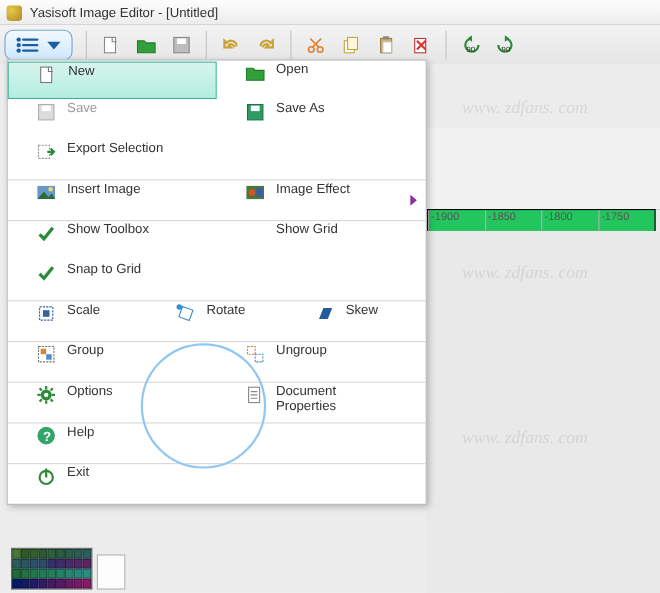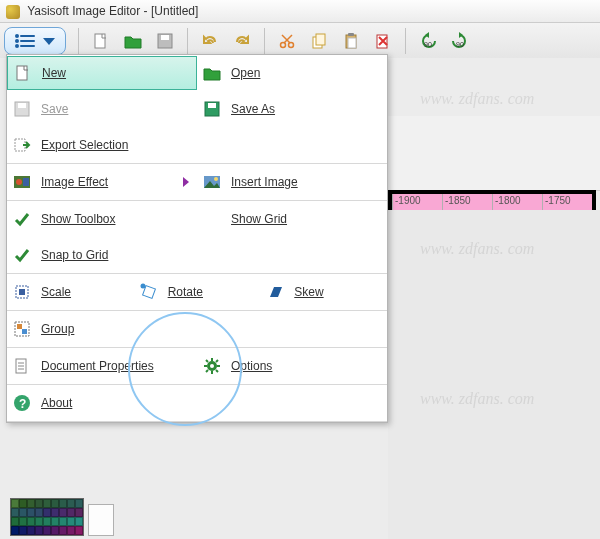--- a/index.html
+++ b/index.html
@@ -13,36 +13,36 @@
   .menu-btn .bars::before{top:1px}.menu-btn .bars::after{bottom:1px}.menu-btn .bars span{top:6px}
   .menu-btn .dot{position:absolute;left:0;width:4px;height:4px;border-radius:50%;background:#1b5fa3;}
   .menu-btn .d1{top:0}.menu-btn .d2{top:5px}.menu-btn .d3{top:10px}
   .menu-btn .tri{margin-left:8px;width:0;height:0;border-left:6px solid transparent;border-right:6px solid transparent;border-top:7px solid #1b5fa3;}
   .sep{width:1px;height:26px;background:#c2c2c2;margin:0 6px;}
   .tbtn{width:28px;height:28px;display:flex;align-items:center;justify-content:center;border-radius:4px;margin:0 2px;}
   .tbtn svg{width:18px;height:18px;}
   
   .dropdown{position:absolute;left:6px;top:54px;width:380px;background:#fff;border:1px solid #b4b4b4;box-shadow:2px 2px 6px rgba(0,0,0,.25);z-index:50;}
   .menu-section{display:flex;flex-wrap:wrap;border-bottom:1px solid #d8d8d8;}
-  .menu-item{display:flex;align-items:center;height:36px;box-sizing:border-box;padding:0 4px;position:relative;text-decoration:underline;}
+  .menu-item{display:flex;align-items:flex-start;height:36px;box-sizing:border-box;padding:0 24px;position:relative;}
   .mi-half{width:50%;}
   .mi-full{width:100%;}
   .menu-item .lbl{margin-left:8px}
   .menu-item.hover{background:linear-gradient(#d7f4ec,#b4eee0);border:1px solid #3bb298;height:34px;margin:1px 0;}
   .menu-item.disabled{color:#9a9a9a;}
   .icon-slot{width:22px;height:22px;display:flex;align-items:center;justify-content:center;}
   .icon-slot svg{width:18px;height:18px;}
   .arrow-r{position:absolute;right:8px;top:13px;width:0;height:0;border-top:5px solid transparent;border-bottom:5px solid transparent;border-left:6px solid #8f2da3;}
   
   .row3{display:flex;border-bottom:1px solid #d8d8d8;}
   .row3 .menu-item{width:33.33%;}
 
   
   .workarea{position:absolute;left:0;top:58px;right:0;bottom:0;background:#ececec;}
-  .ruler-h{position:absolute;left:388px;right:4px;top:132px;height:20px;background:#f9a8d4;border:4px solid #000000;display:flex;align-items:flex-end;font-size:10px;color:#555;overflow:hidden;}
+  .ruler-h{position:absolute;left:388px;right:4px;top:132px;height:20px;background:#22c55e;border:1px solid #000000;display:flex;align-items:flex-end;font-size:10px;color:#555;overflow:hidden;}
   .ruler-h .tick{position:relative;flex:1;border-left:1px solid #b0b0b0;height:100%;}
   .ruler-h .tick span{position:absolute;top:1px;left:2px;}
   .canvas-bg{position:absolute;left:388px;right:0;top:152px;bottom:0;background:#e9e9e9;}
   .canvas-panel{position:absolute;left:388px;top:58px;right:0;height:74px;background:#f1f1f1;border-bottom:1px solid #cfcfcf;}
 
   
   .mini-ruler{position:absolute;left:88px;top:504px;width:24px;height:30px;background:#fdfdfd;border:1px solid #b0b0b0;}
   .palette{position:absolute;left:10px;top:498px;width:72px;height:36px;display:grid;grid-template-columns:repeat(9,1fr);grid-template-rows:repeat(4,1fr);gap:0;border:1px solid #666;}
   .palette div{border:0.5px solid rgba(0,0,0,.3);}
 
@@ -211,38 +211,38 @@
             </svg>
           </span>
       <span class="lbl">Export Selection</span>
     </div>
   </div>
 
   <div class="menu-section">
     <div class="menu-item mi-half">
       <span class="icon-slot">
             <svg>
+              <rect x="1" y="3" width="16" height="12" fill="#6798c9"></rect>
+              <circle cx="13" cy="6" r="2" fill="#f4d76a"></circle>
+              <path d="M1 15l6-7 4 5 3-3 3 5z" fill="#2f6b3a"></path>
+            </svg>
+          </span>
+      <span class="lbl">Insert Image</span>
+    </div>
+    <div class="menu-item mi-half">
+      <span class="icon-slot">
+            <svg>
               <rect x="1" y="3" width="16" height="12" fill="#4c7734"></rect>
               <circle cx="6" cy="9" r="3" fill="#d6522f"></circle>
               <rect x="10" y="5" width="6" height="8" fill="#3a5fa0"></rect>
             </svg>
           </span>
       <span class="lbl">Image Effect</span>
       <span class="arrow-r"></span>
     </div>
-    <div class="menu-item mi-half">
-      <span class="icon-slot">
-            <svg>
-              <rect x="1" y="3" width="16" height="12" fill="#6798c9"></rect>
-              <circle cx="13" cy="6" r="2" fill="#f4d76a"></circle>
-              <path d="M1 15l6-7 4 5 3-3 3 5z" fill="#2f6b3a"></path>
-            </svg>
-          </span>
-      <span class="lbl">Insert Image</span>
-    </div>
   </div>
 
   <div class="menu-section">
     <div class="menu-item mi-half">
       <span class="icon-slot">
             <svg>
               <path d="M3 10l4 4 8-10" fill="none" stroke="#2d8a36" stroke-width="3"></path>
             </svg>
           </span>
       <span class="lbl">Show Toolbox</span>
@@ -294,67 +294,87 @@
     <div class="menu-item mi-half">
       <span class="icon-slot">
             <svg>
               <rect x="2" y="2" width="14" height="14" fill="none" stroke="#777" stroke-dasharray="2 1"></rect>
               <rect x="4" y="4" width="5" height="5" fill="#d6883a"></rect>
               <rect x="9" y="9" width="5" height="5" fill="#4a8ed0"></rect>
             </svg>
           </span>
       <span class="lbl">Group</span>
     </div>
-  </div>
-
-  <div class="menu-section">
-    <div class="menu-item mi-half">
-      <span class="icon-slot">
-            <svg>
-              <rect x="3" y="2" width="10" height="14" fill="#fff" stroke="#888"></rect>
-              <line x1="5" y1="6" x2="11" y2="6" stroke="#888"></line>
-              <line x1="5" y1="9" x2="11" y2="9" stroke="#888"></line>
-              <line x1="5" y1="12" x2="11" y2="12" stroke="#888"></line>
-            </svg>
-          </span>
-      <span class="lbl">Document Properties</span>
-    </div>
+    <div class="menu-item mi-half">
+      <span class="icon-slot">
+            <svg>
+              <rect x="2" y="2" width="7" height="7" fill="none" stroke="#d6883a" stroke-dasharray="2 1"></rect>
+              <rect x="9" y="9" width="7" height="7" fill="none" stroke="#4a8ed0" stroke-dasharray="2 1"></rect>
+            </svg>
+          </span>
+      <span class="lbl">Ungroup</span>
+    </div>
+  </div>
+
+  <div class="menu-section">
     <div class="menu-item mi-half">
       <span class="icon-slot">
             <svg>
               <circle cx="9" cy="9" r="5" fill="#2d8a36"></circle>
               <circle cx="9" cy="9" r="2" fill="#fff"></circle>
               <g stroke="#2d8a36" stroke-width="2">
                 <line x1="9" y1="1" x2="9" y2="4"></line>
                 <line x1="9" y1="14" x2="9" y2="17"></line>
                 <line x1="1" y1="9" x2="4" y2="9"></line>
                 <line x1="14" y1="9" x2="17" y2="9"></line>
                 <line x1="3" y1="3" x2="5" y2="5"></line>
                 <line x1="13" y1="13" x2="15" y2="15"></line>
                 <line x1="13" y1="5" x2="15" y2="3"></line>
                 <line x1="3" y1="15" x2="5" y2="13"></line>
               </g>
             </svg>
           </span>
       <span class="lbl">Options</span>
     </div>
+    <div class="menu-item mi-half">
+      <span class="icon-slot">
+            <svg>
+              <rect x="3" y="2" width="10" height="14" fill="#fff" stroke="#888"></rect>
+              <line x1="5" y1="6" x2="11" y2="6" stroke="#888"></line>
+              <line x1="5" y1="9" x2="11" y2="9" stroke="#888"></line>
+              <line x1="5" y1="12" x2="11" y2="12" stroke="#888"></line>
+            </svg>
+          </span>
+      <span class="lbl">Document Properties</span>
+    </div>
   </div>
 
   <div class="menu-section">
     <div class="menu-item mi-half">
       <span class="icon-slot">
             <svg>
               <circle cx="9" cy="9" r="8" fill="#34a46b"></circle>
               <text x="6" y="14" font-size="12" fill="#fff" font-weight="bold">?</text>
             </svg>
           </span>
-      <span class="lbl">About</span>
-    </div>
-  </div>
-
+      <span class="lbl">Help</span>
+    </div>
+  </div>
+
+  <div class="menu-section" style="border-bottom:none">
+    <div class="menu-item mi-full">
+      <span class="icon-slot">
+            <svg>
+              <circle cx="9" cy="10" r="6" fill="none" stroke="#2d8a36" stroke-width="2"></circle>
+              <line x1="9" y1="2" x2="9" y2="10" stroke="#2d8a36" stroke-width="2"></line>
+            </svg>
+          </span>
+      <span class="lbl">Exit</span>
+    </div>
+  </div>
 
 </div>
 
 <div class="hint-circle"></div>
 
 <div class="palette">
       <div style="background: rgb(74, 122, 58);"></div>
       <div style="background: rgb(46, 92, 36);"></div>
       <div style="background: rgb(51, 94, 47);"></div>
       <div style="background: rgb(47, 87, 53);"></div>

